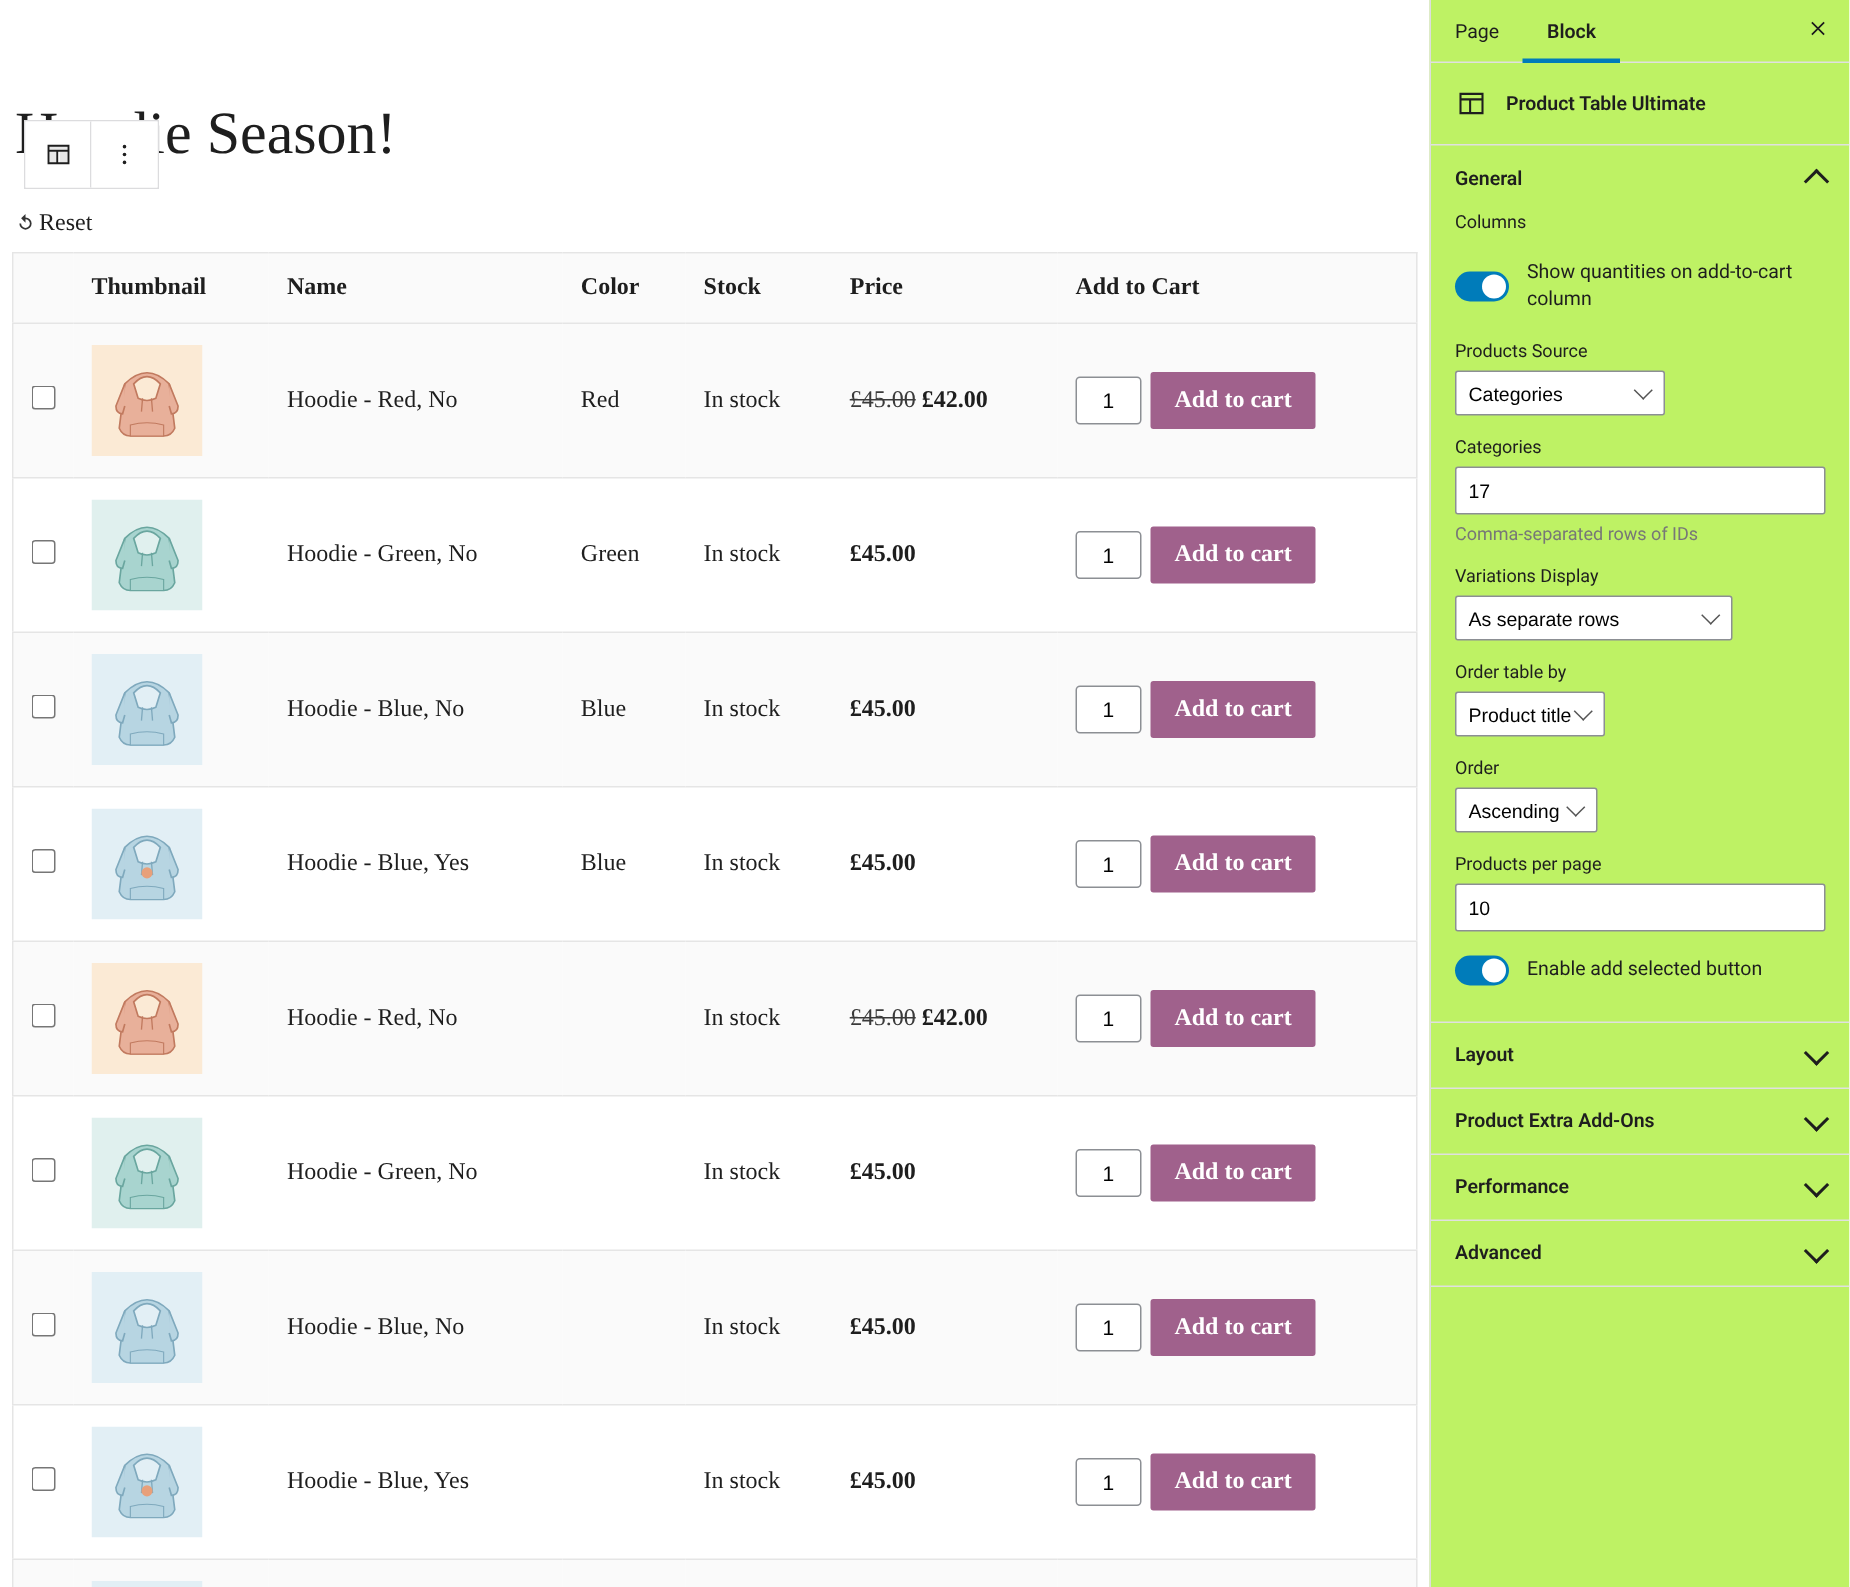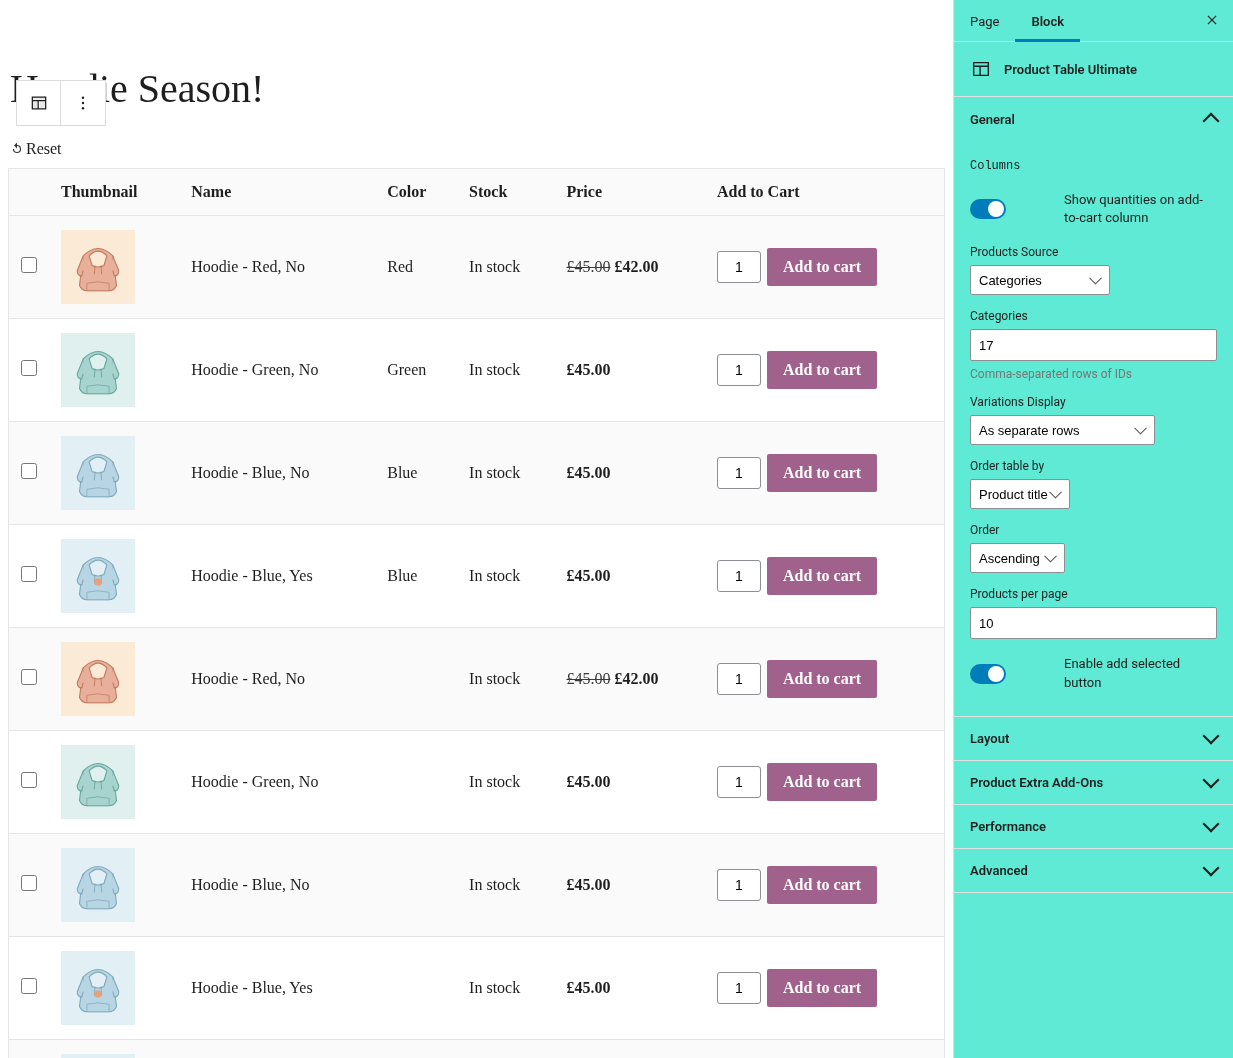--- a/index.html
+++ b/index.html
@@ -19,40 +19,40 @@
 .product-table tbody tr:nth-child(even) { background: #fff; }
 .thumb { width: 74px; height: 74px; display: flex; align-items: center; justify-content: center; }
 .price-cell { white-space: nowrap; }
 .price-cell .old { text-decoration: line-through; color: #3a3a3a; margin-right: 4px; }
 .cart-cell { display: flex; align-items: center; gap: 6px; }
 .qty-input { width: 44px; height: 32px; border: 1px solid #8c8f94; border-radius: 3px; text-align: center; font-size: 14px; }
 .add-btn { background: #a0618c; color: #fff; border: none; padding: 10px 16px; font-family: Georgia, serif; font-size: 16px; font-weight: 600; cursor: pointer; border-radius: 2px; }
 .checkbox-cell input { width: 16px; height: 16px; }
 
 
-.sidebar { width: 280px; min-width: 280px; border-left: 1px solid #ddd; background: #5eead4; overflow-y: auto; font-size: 13px; }
+.sidebar { width: 280px; min-width: 280px; border-left: 1px solid #ddd; background: #bef264; overflow-y: auto; font-size: 13px; }
 .tabs { display: flex; align-items: center; position: relative; border-bottom: 1px solid #e0e0e0; }
 .tab { padding: 14px 16px 12px; font-size: 13px; color: #1e1e1e; cursor: pointer; }
 .tab.active { font-weight: 600; border-bottom: 3px solid #007cba; margin-bottom: -1px; padding-bottom: 10px; }
 .close-x { margin-left: auto; padding: 0 14px; font-size: 18px; cursor: pointer; color: #1e1e1e; }
 .block-type { display: flex; align-items: center; gap: 12px; padding: 16px 16px; border-bottom: 1px solid #e0e0e0; font-weight: 600; font-size: 13px; color: #1e1e1e; }
 .panel { border-bottom: 1px solid #e0e0e0; }
 .panel-header { display: flex; justify-content: space-between; align-items: center; padding: 14px 16px; font-weight: 600; font-size: 13px; cursor: pointer; }
 .panel-body { padding: 0 16px 16px; }
 .field-label { font-size: 12px; color: #1e1e1e; margin: 14px 0 6px; display: block; }
-.field-label:first-child { margin-top: 18px; font-family: Liberation Mono, monospace; }
+.field-label:first-child { margin-top: 0; }
 .text-input, .select-input, .wide-input { width: 100%; height: 30px; border: 1px solid #8c8f94; border-radius: 2px; padding: 0 8px; font-size: 13px; background: #fff; }
 .wide-input { height: 32px; }
 .select-wrap { position: relative; display: inline-block; }
 .select-wrap::after { content: ""; position: absolute; right: 10px; top: 50%; width: 8px; height: 8px; border-right: 1.5px solid #555; border-bottom: 1.5px solid #555; transform: translateY(-70%) rotate(45deg); pointer-events: none; }
 .help-text { font-size: 12px; color: #777; margin-top: 6px; }
 .toggle-row { display: flex; align-items: center; gap: 12px; padding: 12px 0 4px; }
 .toggle { width: 36px; height: 20px; background: #007cba; border-radius: 10px; position: relative; flex-shrink: 0; cursor: pointer; }
 .toggle::after { content: ""; position: absolute; right: 2px; top: 2px; width: 16px; height: 16px; background: #fff; border-radius: 50%; }
-.toggle-label { font-size: 13px; line-height: 1.4; color: #1e1e1e; margin-left: 46px; }
+.toggle-label { font-size: 13px; line-height: 1.4; color: #1e1e1e; }
 .chevron { width: 12px; height: 12px; border-right: 2px solid #1e1e1e; border-bottom: 2px solid #1e1e1e; transform: rotate(45deg); margin-top: -4px; }
 .chevron.up { transform: rotate(-135deg); margin-top: 4px; }
 </style>
 </head>
 <body>
 
 <div class="main">
   <div class="title-area">
     <h1 class="page-title">Hoodie Season!</h1>
     <div class="block-toolbar">

